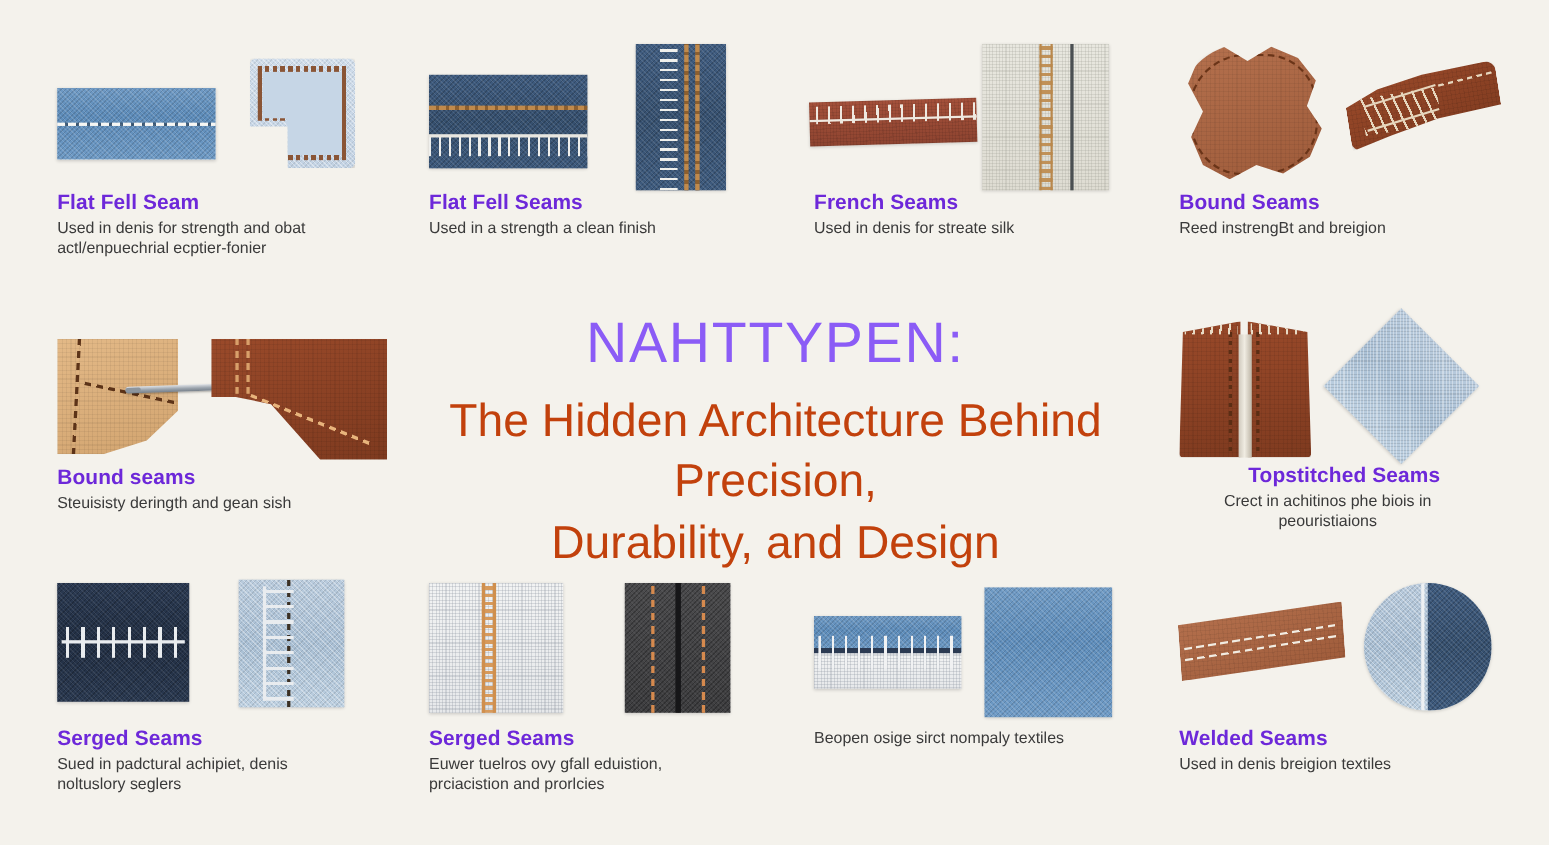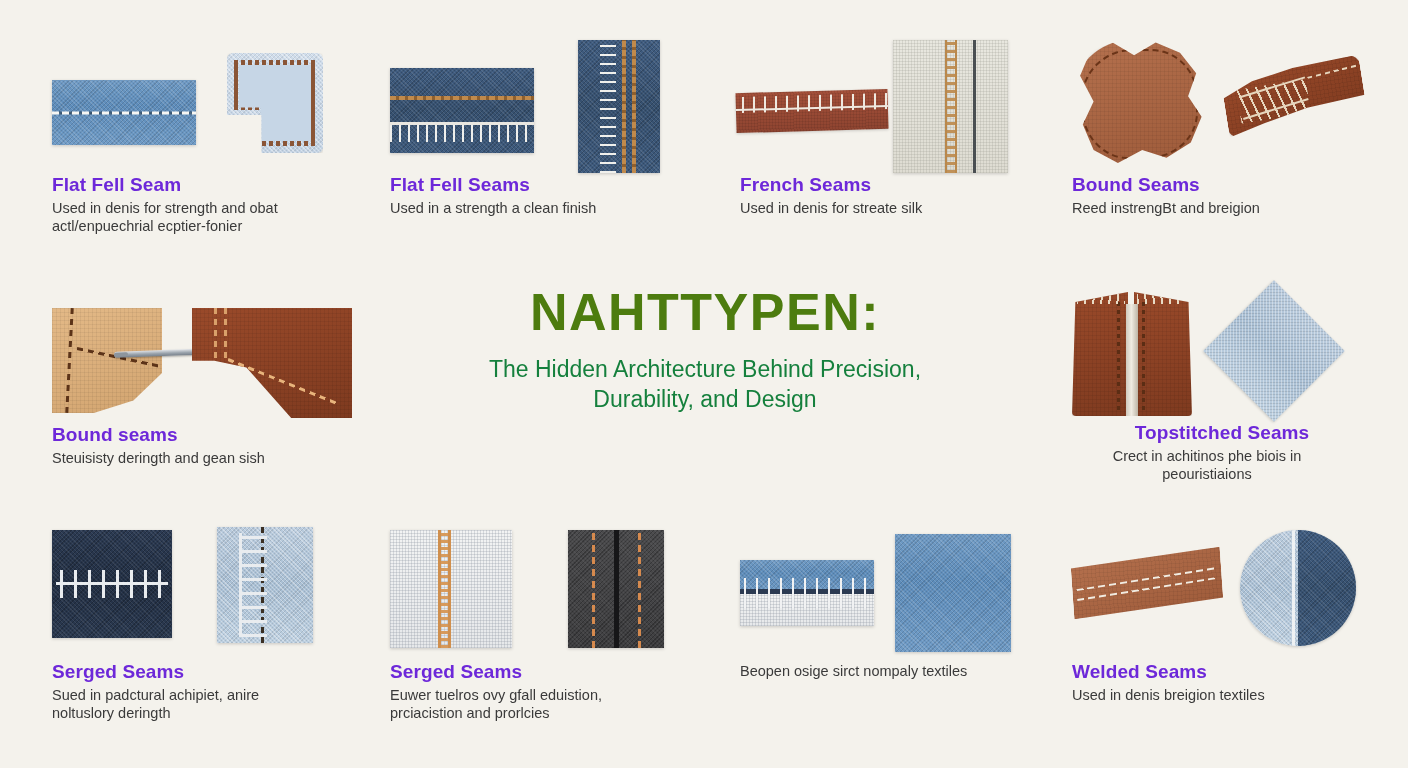--- a/index.html
+++ b/index.html
@@ -22,25 +22,25 @@
   .cap-desc{
     font-size:14.5px;color:#3a3a3a;line-height:1.28;margin:0;
     max-width:270px;
   }
 
   
   .headline{
     position:absolute;left:380px;top:286px;width:650px;text-align:center;
   }
   .headline .h1{
-    font-size:52px;font-weight:bold;color:#4d7c0f;letter-spacing:1.5px;
+    font-size:52px;font-weight:normal;color:#8b5cf6;letter-spacing:1.5px;
     line-height:1;margin:0 0 16px 0;
   }
   .headline .h2{
-    font-size:23px;color:#15803d;line-height:1.32;margin:0;font-weight:400;
+    font-size:42px;color:#c2410c;line-height:1.32;margin:0;font-weight:400;
   }
 
   
   .sw{position:absolute;}
 
   
   .denim-mid{
     background:
       repeating-linear-gradient(45deg, rgba(255,255,255,.14) 0 1px, rgba(0,0,0,0) 1px 3px),
       repeating-linear-gradient(-45deg, rgba(0,0,0,.13) 0 1px, rgba(0,0,0,0) 1px 3px),
@@ -286,21 +286,21 @@
       </div>
       <div class="sw denim-light shadow" style="left:165px;top:5px;width:96px;height:116px;">
         <div style="position:absolute;left:44px;top:0;width:3px;height:100%;
              background:repeating-linear-gradient(0deg,#3b3024 0 6px,transparent 6px 10px);"></div>
         <div style="position:absolute;left:22px;top:6px;width:28px;height:104px;
              background:repeating-linear-gradient(0deg,#e9ecef 0 3px,transparent 3px 14px);"></div>
         <div style="position:absolute;left:22px;top:6px;width:3px;height:104px;background:#e9ecef;"></div>
       </div>
     </div>
     <div class="cap-title">Serged Seams</div>
-    <div class="cap-desc">Sued in padctural achipiet, anire noltuslory deringth</div>
+    <div class="cap-desc">Sued in padctural achipiet, denis noltuslory seglers</div>
   </div>
 
   <div class="card" style="left:390px;top:522px;width:300px;">
     <div class="art">
       <div class="sw canvas-white shadow" style="left:0px;top:8px;width:122px;height:118px;">
         <div style="position:absolute;left:48px;top:0;width:12px;height:100%;
              background:repeating-linear-gradient(0deg,#d79a5c 0 3px,transparent 3px 7px);"></div>
         <div style="position:absolute;left:48px;top:0;width:3px;height:100%;background:#cf8f4e;"></div>
         <div style="position:absolute;left:58px;top:0;width:3px;height:100%;background:#cf8f4e;"></div>
       </div>

